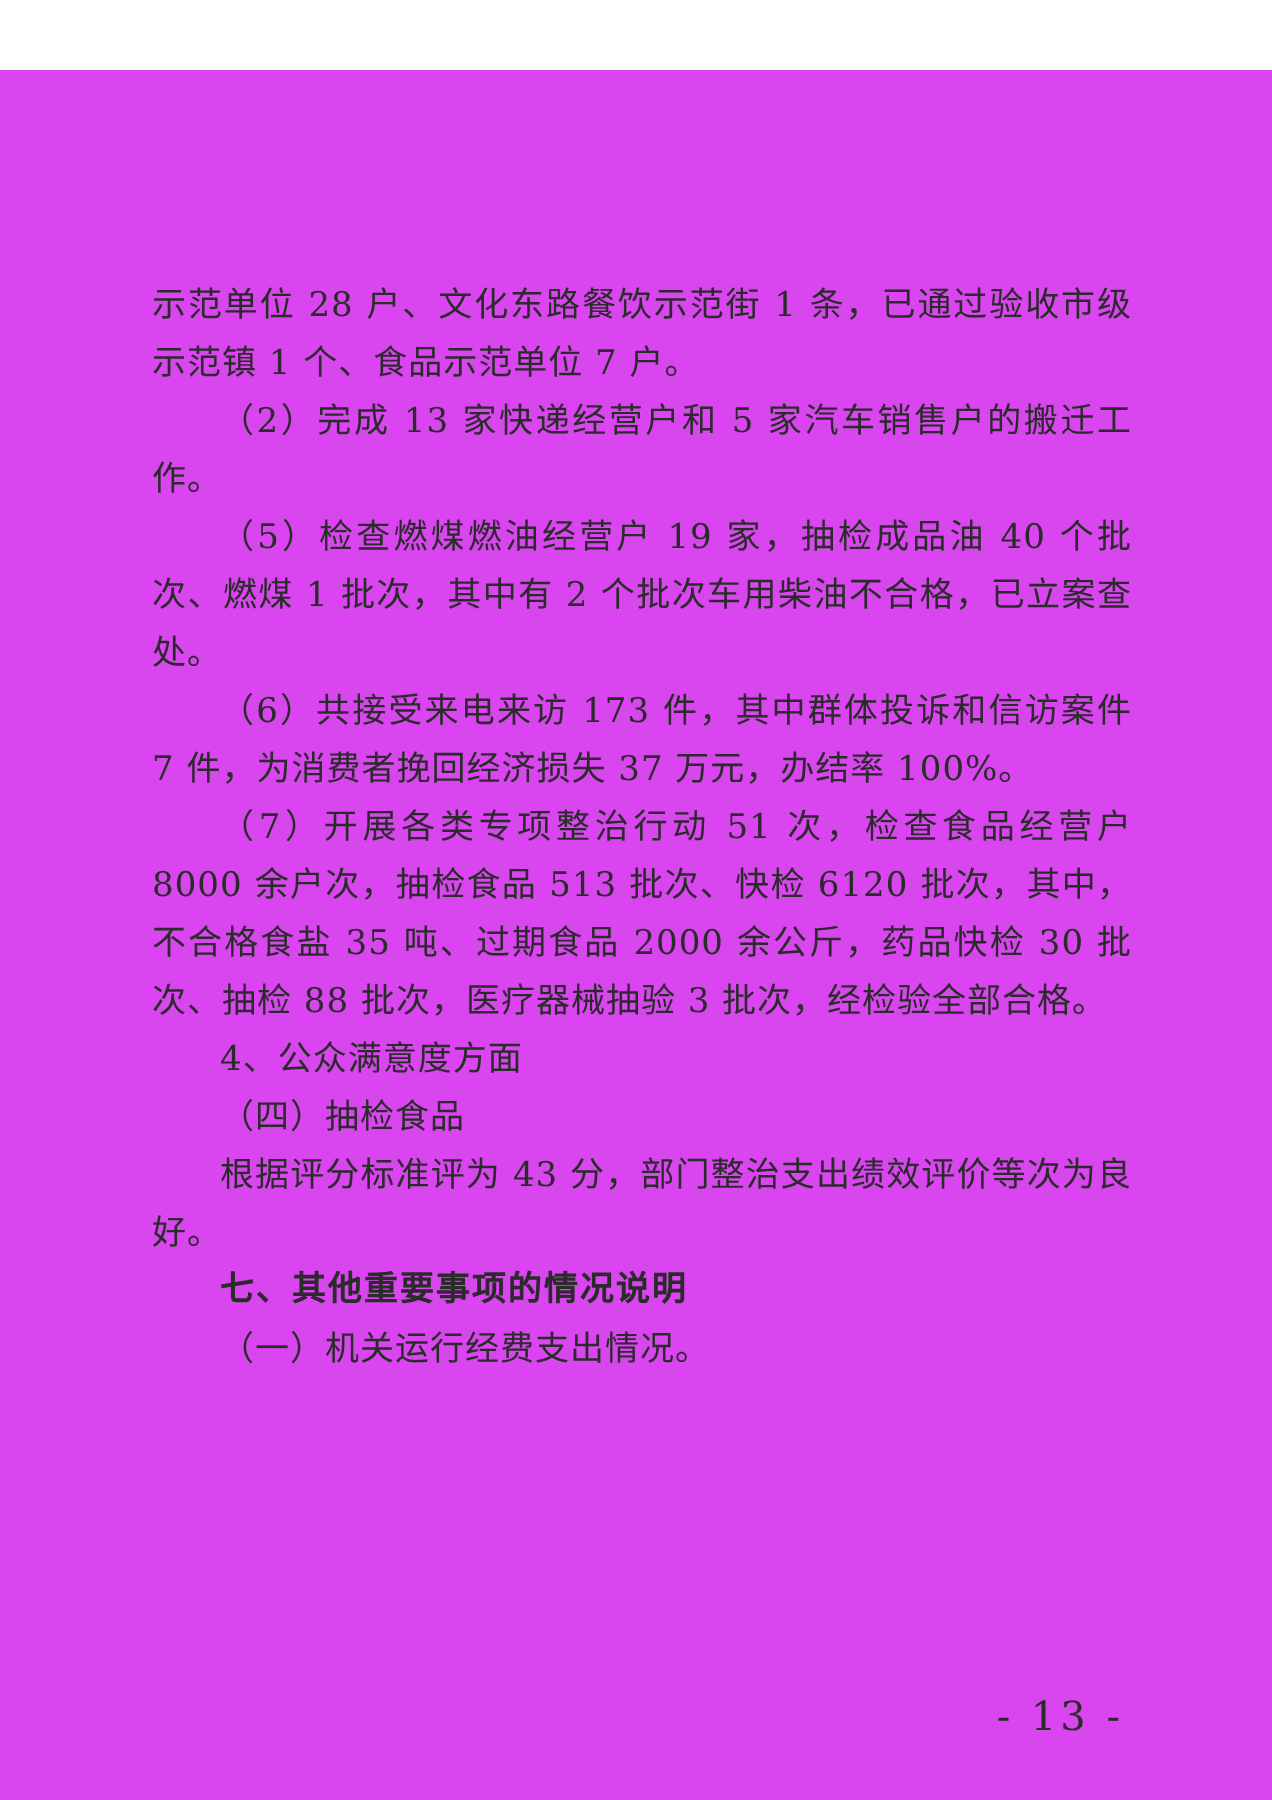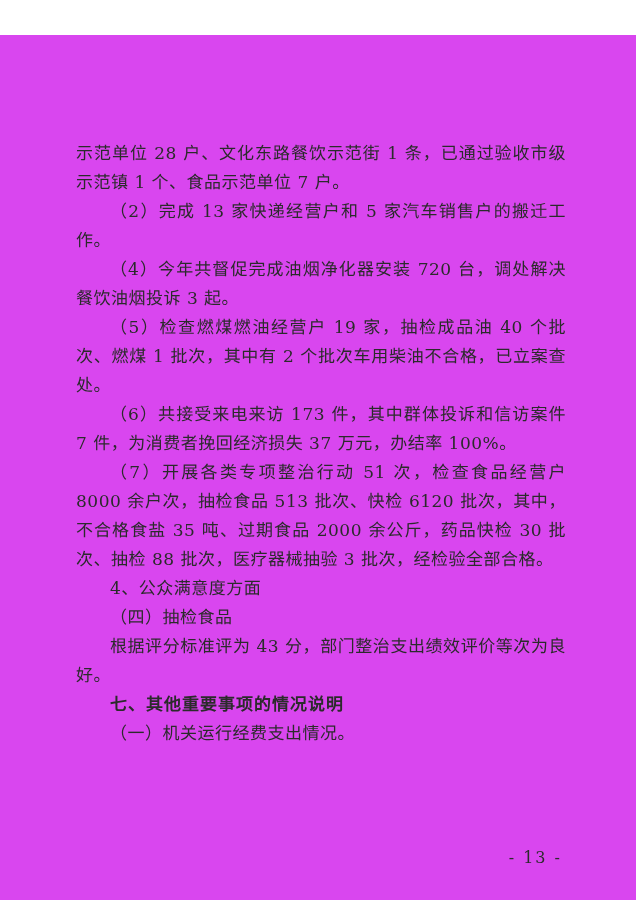--- a/index.html
+++ b/index.html
@@ -35,43 +35,42 @@
     text-indent: 2em;
   }
   .continuation {
     text-indent: 0;
   }
   .kai {
     
     font-family: "DejaVu Serif", "Liberation Serif", serif;
   }
   .bold-heading {
-    font-family: Liberation Serif, serif;
+    font-family: Liberation Mono, monospace;
     font-weight: bold;
     letter-spacing: 1px;
   }
   .pagenum {
     position: absolute;
     top: 812px;
     right: 74px;
-    font-size: 16px;
+    font-size: 20px;
     line-height: 22px;
     font-family: "DejaVu Serif", "Liberation Serif", serif;
     color: #2b2b2b;
     letter-spacing: 2px;
   }
 </style>
 </head>
 <body>
 
 <div class="page">
   <div class="content">
     <p class="continuation">示范单位 28 户、文化东路餐饮示范街 1 条，已通过验收市级示范镇 1 个、食品示范单位 7 户。</p>
     <p class="para">（2）完成 13 家快递经营户和 5 家汽车销售户的搬迁工作。</p>
-    <p class="para">（4）今年共督促完成油烟净化器安装 720 台，调处解决餐饮油烟投诉 3 起。</p>
     <p class="para">（5）检查燃煤燃油经营户 19 家，抽检成品油 40 个批次、燃煤 1 批次，其中有 2 个批次车用柴油不合格，已立案查处。</p>
     <p class="para">（6）共接受来电来访 173 件，其中群体投诉和信访案件 7 件，为消费者挽回经济损失 37 万元，办结率 100%。</p>
     <p class="para">（7）开展各类专项整治行动 51 次，检查食品经营户 8000 余户次，抽检食品 513 批次、快检 6120 批次，其中，不合格食盐 35 吨、过期食品 2000 余公斤，药品快检 30 批次、抽检 88 批次，医疗器械抽验 3 批次，经检验全部合格。</p>
     <p class="para kai">4、公众满意度方面</p>
     <p class="para kai">（四）抽检食品</p>
     <p class="para">根据评分标准评为 43 分，部门整治支出绩效评价等次为良好。</p>
     <p class="para bold-heading">七、其他重要事项的情况说明</p>
     <p class="para kai">（一）机关运行经费支出情况。</p>
   </div>
   <div class="pagenum">- 13 -</div>

